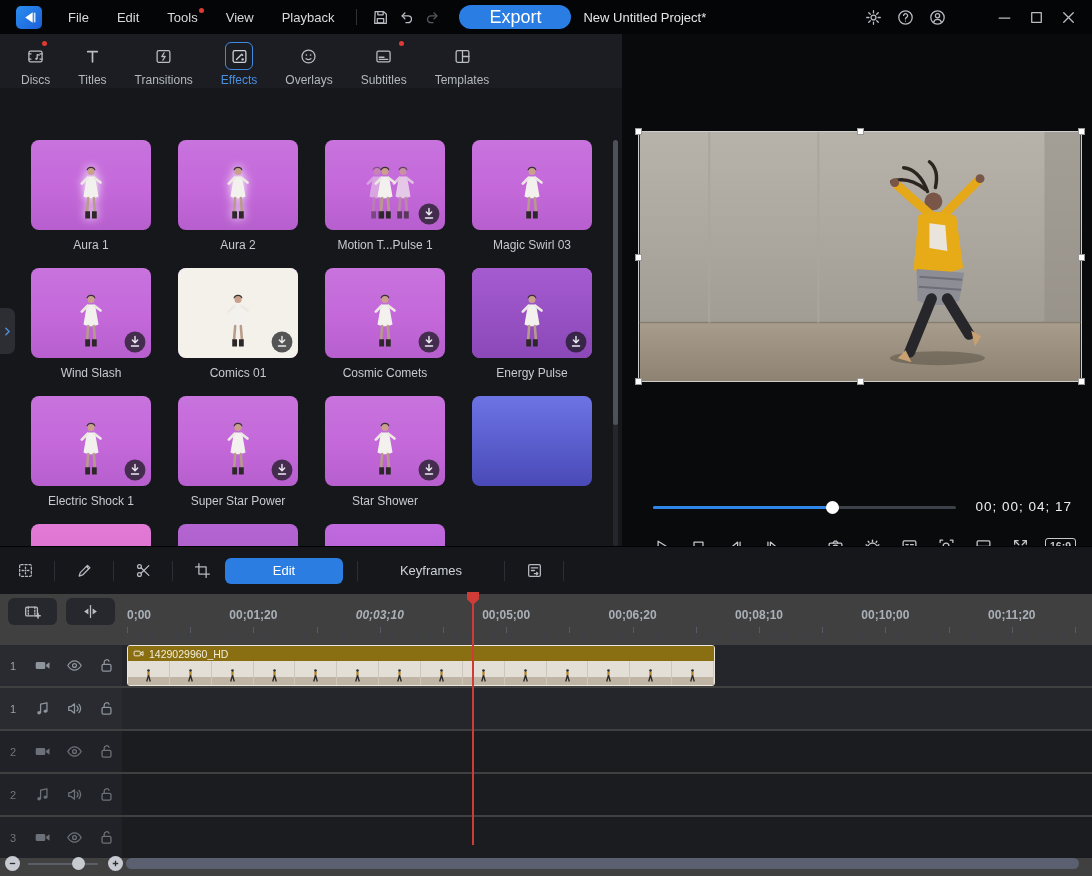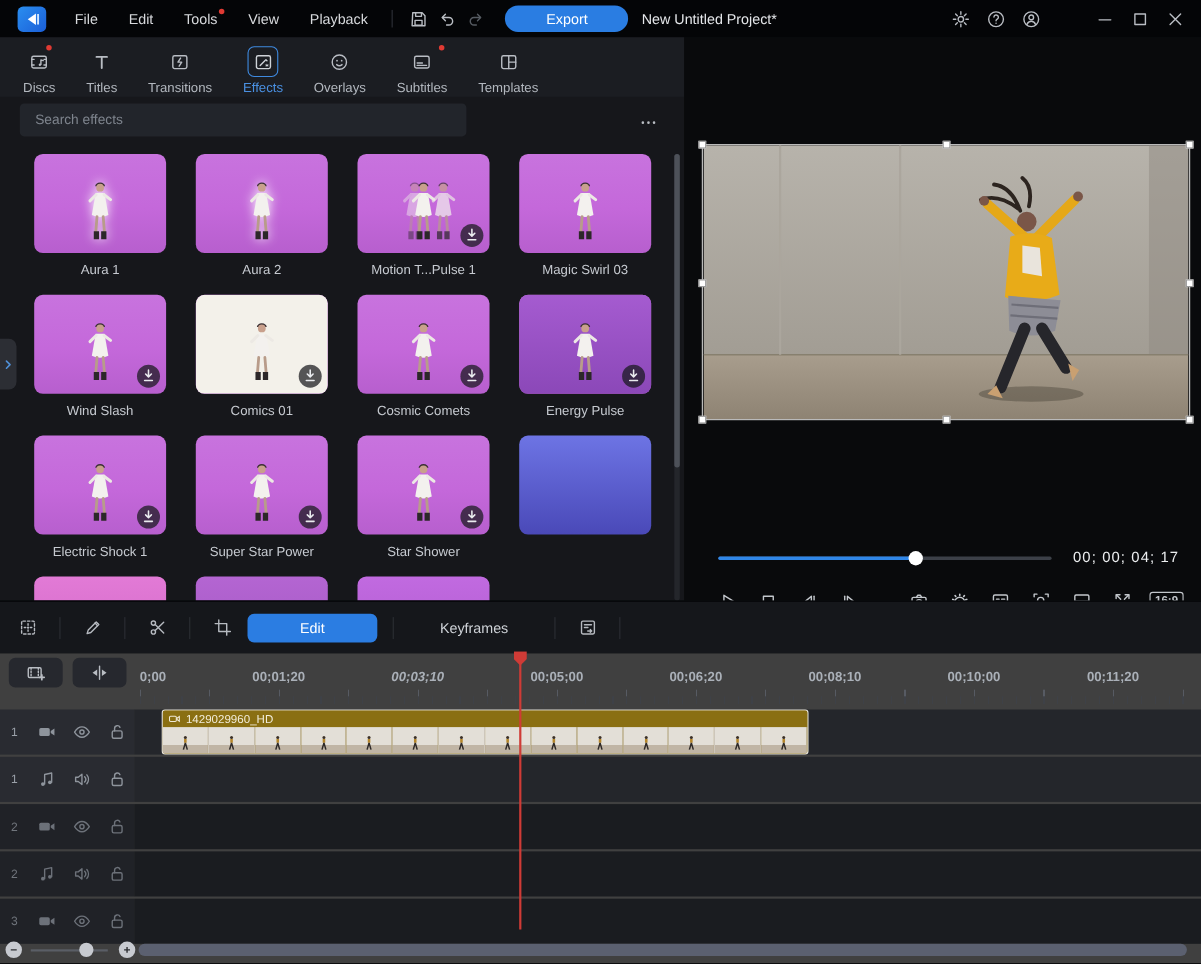--- a/index.html
+++ b/index.html
@@ -9,21 +9,21 @@
 
   
   .topbar { position:absolute; left:0; top:0; width:1092px; height:34px; background:#040507; display:flex; align-items:center; padding:0 10px; }
   .logo { width:26px; height:23px; border-radius:5px; background:linear-gradient(135deg,#2a8ef0,#1b5fd8); display:flex; align-items:center; justify-content:center; margin:0 14px 0 6px; }
   .menu { display:flex; align-items:center; gap:4px; }
   .menu-item { position:relative; font-size:13px; color:#d8dadd; padding:4px 12px; cursor:default; }
   .menu-item .dot { position:absolute; right:6px; top:2px; width:5px; height:5px; border-radius:50%; background:#e03a33; }
   .tb-divider { width:1px; height:16px; background:#2e3138; margin:0 10px; }
   .tb-icon { width:26px; height:26px; display:flex; align-items:center; justify-content:center; color:#b9bdc3; }
   .tb-icon.dim { color:#565b62; }
-  .export-btn { width:112px; height:24px; border-radius:12px; background:#2a7de2; color:#fff; font-size:13px; display:flex; align-items:center; justify-content:center; margin:0 12px 0 14px; }
+  .export-btn { width:112px; height:24px; border-radius:12px; background:#2a7de2; color:#fff; font-size:18px; display:flex; align-items:center; justify-content:center; margin:0 12px 0 14px; }
   .proj-title { font-size:13px; color:#e4e6e9; }
   .tb-right { margin-left:auto; display:flex; align-items:center; gap:6px; }
   .winctl { display:flex; align-items:center; gap:4px; margin-left:34px; }
   .winctl .tb-icon { width:28px; }
 
   
   .library { position:absolute; left:0; top:34px; width:622px; height:512px; background:#16171b; }
   .tabs { display:flex; align-items:flex-start; gap:6px; padding:6px 4px 0 10px; height:54px; background:#1b1d22; }
   .tab { display:flex; flex-direction:column; align-items:center; gap:3px; padding:2px 11px; position:relative; }
   .tab .ticon { width:28px; height:28px; border-radius:6px; display:flex; align-items:center; justify-content:center; color:#b9bdc4; }
@@ -133,21 +133,21 @@
   .trow { display:flex; height:41px; margin-bottom:2px; }
   .thead { width:122px; height:41px; display:flex; align-items:center; background:#292b31; }
   .tlane { flex:1; height:41px; background:#24262b; position:relative; }
   .trow.inactive .thead { background:#202227; }
   .trow.inactive .tlane { background:#1a1c20; }
   .tnum { width:26px; text-align:center; font-size:11px; color:#9aa0a8; }
   .thead .tb-icon { width:32px; color:#8e949c; }
   .trow.inactive .tnum { color:#70757c; }
   .trow.inactive .thead .tb-icon { color:#6c7179; }
 
-  .clip { position:absolute; left:5px; top:0; width:588px; height:41px; border:1px solid #eae7de; border-radius:3px; overflow:hidden; background:#8a6f12;margin-left:20px; }
+  .clip { position:absolute; left:5px; top:0; width:588px; height:41px; border:1px solid #eae7de; border-radius:3px; overflow:hidden; background:#8a6f12; }
   .clip-label { height:15px; background:#8a6f12; display:flex; align-items:center; gap:5px; padding-left:5px; }
   .clip-label .cam { color:#efe9d6; display:flex; }
   .clip-name { font-size:10.5px; color:#f2edda; }
   .clip-frames { display:flex; height:24px; }
   .frame { width:42px; height:24px; background:linear-gradient(180deg,#e3dfd7 0 68%,#c0b5a5 68% 100%); border-right:1px solid #cdc6ba; position:relative; display:flex; justify-content:center; align-items:flex-end; }
 
   .playhead-line { position:absolute; left:472px; top:8px; width:2px; height:243px; background:#cf3b36; z-index:8; }
   .playhead-head { position:absolute; left:467px; top:-2px; width:12px; height:13px; background:#cf3b36; z-index:9;
                    clip-path:polygon(0 0,100% 0,100% 55%,50% 100%,0 55%); }
 
@@ -304,30 +304,20 @@
         <div class="tab">
           <div class="ticon">
             <svg viewBox="0 0 16 16" width="17" height="17" fill="none" stroke="currentColor" stroke-width="1.2" stroke-linecap="round" stroke-linejoin="round">
               <rect x="2" y="2.5" width="12" height="11" rx="1.5"></rect>
               <path d="M8 2.5v11M8 8h6"></path>
             </svg>
           </div>
           <div class="tlabel">Templates</div>
         </div>
       </div>
-    <div class="searchrow">
-      <input class="search-input" type="text" placeholder="Search effects" style="">
-      <div class="more-dots tb-icon">
-          <svg viewBox="0 0 16 16" width="17" height="17" fill="none" stroke="currentColor" stroke-width="1.2" stroke-linecap="round" stroke-linejoin="round">
-            <circle cx="3.2" cy="8" r="1.1" fill="currentColor" stroke="none"></circle>
-            <circle cx="8" cy="8" r="1.1" fill="currentColor" stroke="none"></circle>
-            <circle cx="12.8" cy="8" r="1.1" fill="currentColor" stroke="none"></circle>
-          </svg>
-        </div>
-    </div>
     <div class="fxgrid">
         <div class="fxcard fx-aura1">
           <div class="thumb">
             <div class="thumb-base" style="position: absolute; inset: 0px;"></div>
             <div class="dancer"><svg viewBox="0 0 40 72" width="32" height="60">
   <path d="M20 2c-3.4 0-5.4 2-5.6 4.4h11.2C25.4 4 23.4 2 20 2z" fill="#3a3033"></path>
   <circle cx="20" cy="8" r="4.4" fill="#c8a08c"></circle>
   <path d="M15 14h10l4.4 25c-6.2 3-12.6 3-18.8 0z" fill="#f3f1ee"></path>
   <path d="M15.5 16l-7 7M24.5 16l7.4 5.6" stroke="#ece9e4" stroke-width="3.4" stroke-linecap="round"></path>
   <path d="M16.5 41l-1.4 17M23.5 41l1.4 17" stroke="#b89c8a" stroke-width="3.2" stroke-linecap="round"></path>

